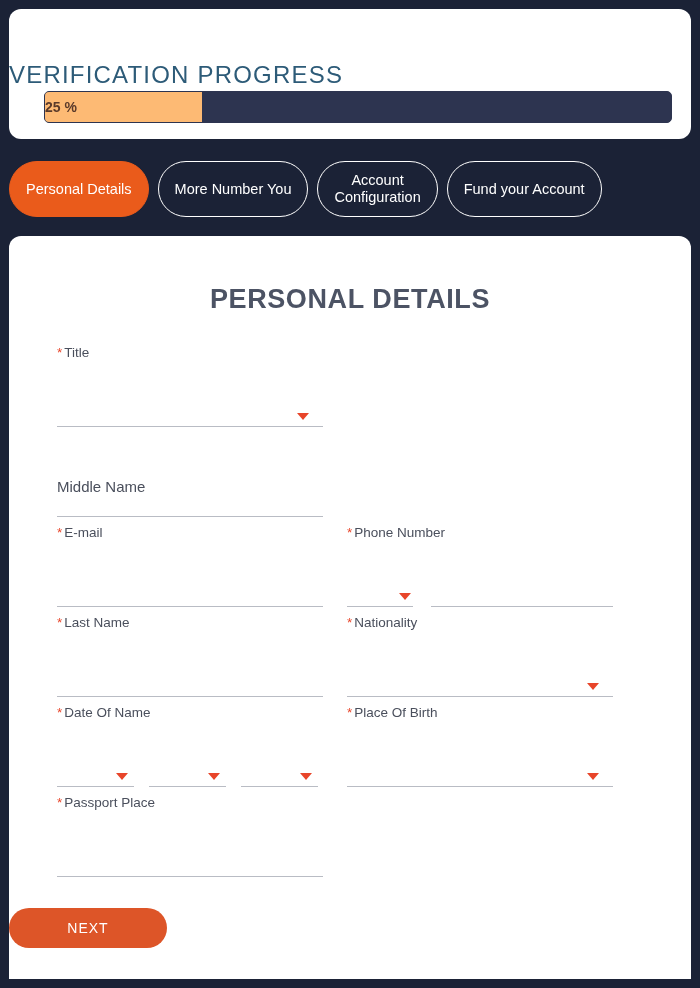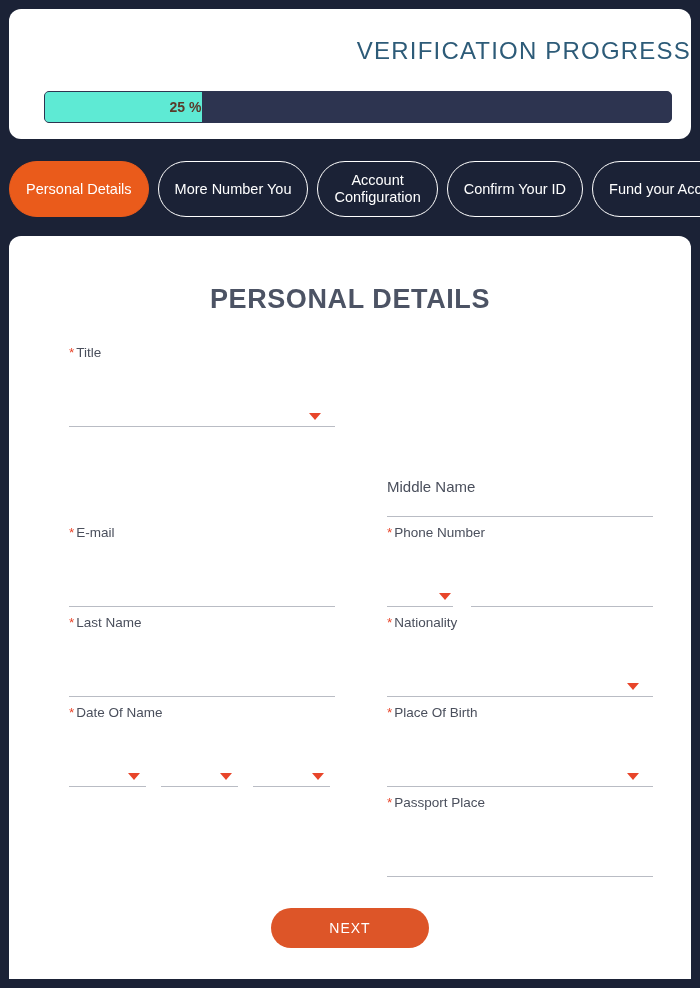--- a/index.html
+++ b/index.html
@@ -23,46 +23,46 @@
   .progress-card {
     position: absolute;
     left: 9px;
     top: 9px;
     width: 682px;
     height: 130px;
     background: #ffffff;
     border-radius: 12px;
   }
   .progress-title {
-    text-align: right;
+    text-align: left;
     color: #2d5b78;
     font-size: 24px;
     letter-spacing: 1.2px;
     padding-top: 28px;
     font-weight: normal;
+    margin-top: 24px;
   }
   .progress-outer {
     position: absolute;
     left: 35px;
     top: 82px;
     width: 628px;
     height: 32px;
     background: #2d3450;
     border-radius: 5px;
     border: 1px solid #2d3450;
     overflow: hidden;
   }
   .progress-fill {
     height: 100%;
     width: 25%;
-    background: #5eead4;
+    background: #fdba74;
     display: flex;
     align-items: center;
-    justify-content: flex-end;
-    padding-left: 28px;
+    justify-content: flex-start;
   }
   .progress-label {
     color: #5a3a2a;
     font-weight: bold;
     font-size: 14px;
   }
 
   
   .steps {
     position: absolute;
@@ -116,23 +116,22 @@
     margin: 48px 0 0 0;
   }
 
   .grid {
     position: relative;
     margin: 30px 0 0 0;
     padding: 0 38px 0 48px;
   }
   .row {
     display: flex;
-    gap: 52px;
+    gap: 24px;
     height: 90px;
-    justify-content: flex-end;
   }
   .cell {
     width: 266px;
     position: relative;
   }
   .cell.empty { }
   .label {
     font-size: 13.5px;
     color: #4a4f5c;
     margin: 0;
@@ -208,21 +207,20 @@
     font-size: 15px;
     color: #4a4f5c;
   }
 
   .next-wrap {
     position: absolute;
     left: 0;
     top: 672px;
     width: 682px;
     display: flex;
-    justify-content: center;
   }
   .next-btn {
     width: 158px;
     height: 40px;
     border-radius: 20px;
     background: #dd5528;
     color: #ffffff;
     border: none;
     font-size: 14px;
     letter-spacing: 1px;
@@ -242,21 +240,20 @@
         <span class="progress-label">25 %</span>
       </div>
     </div>
   </div>
 
   <div class="steps">
     <div class="step active">Personal Details</div>
     <div class="step">More Number You</div>
     <div class="step">Account
 Configuration</div>
-    <div class="step">Confirm Your ID</div>
     <div class="step">Fund your Account</div>
   </div>
 
   <div class="form-card">
     <h1 class="form-title">PERSONAL DETAILS</h1>
 
     <div class="grid">
 
       <div class="row">
         <div class="cell">

